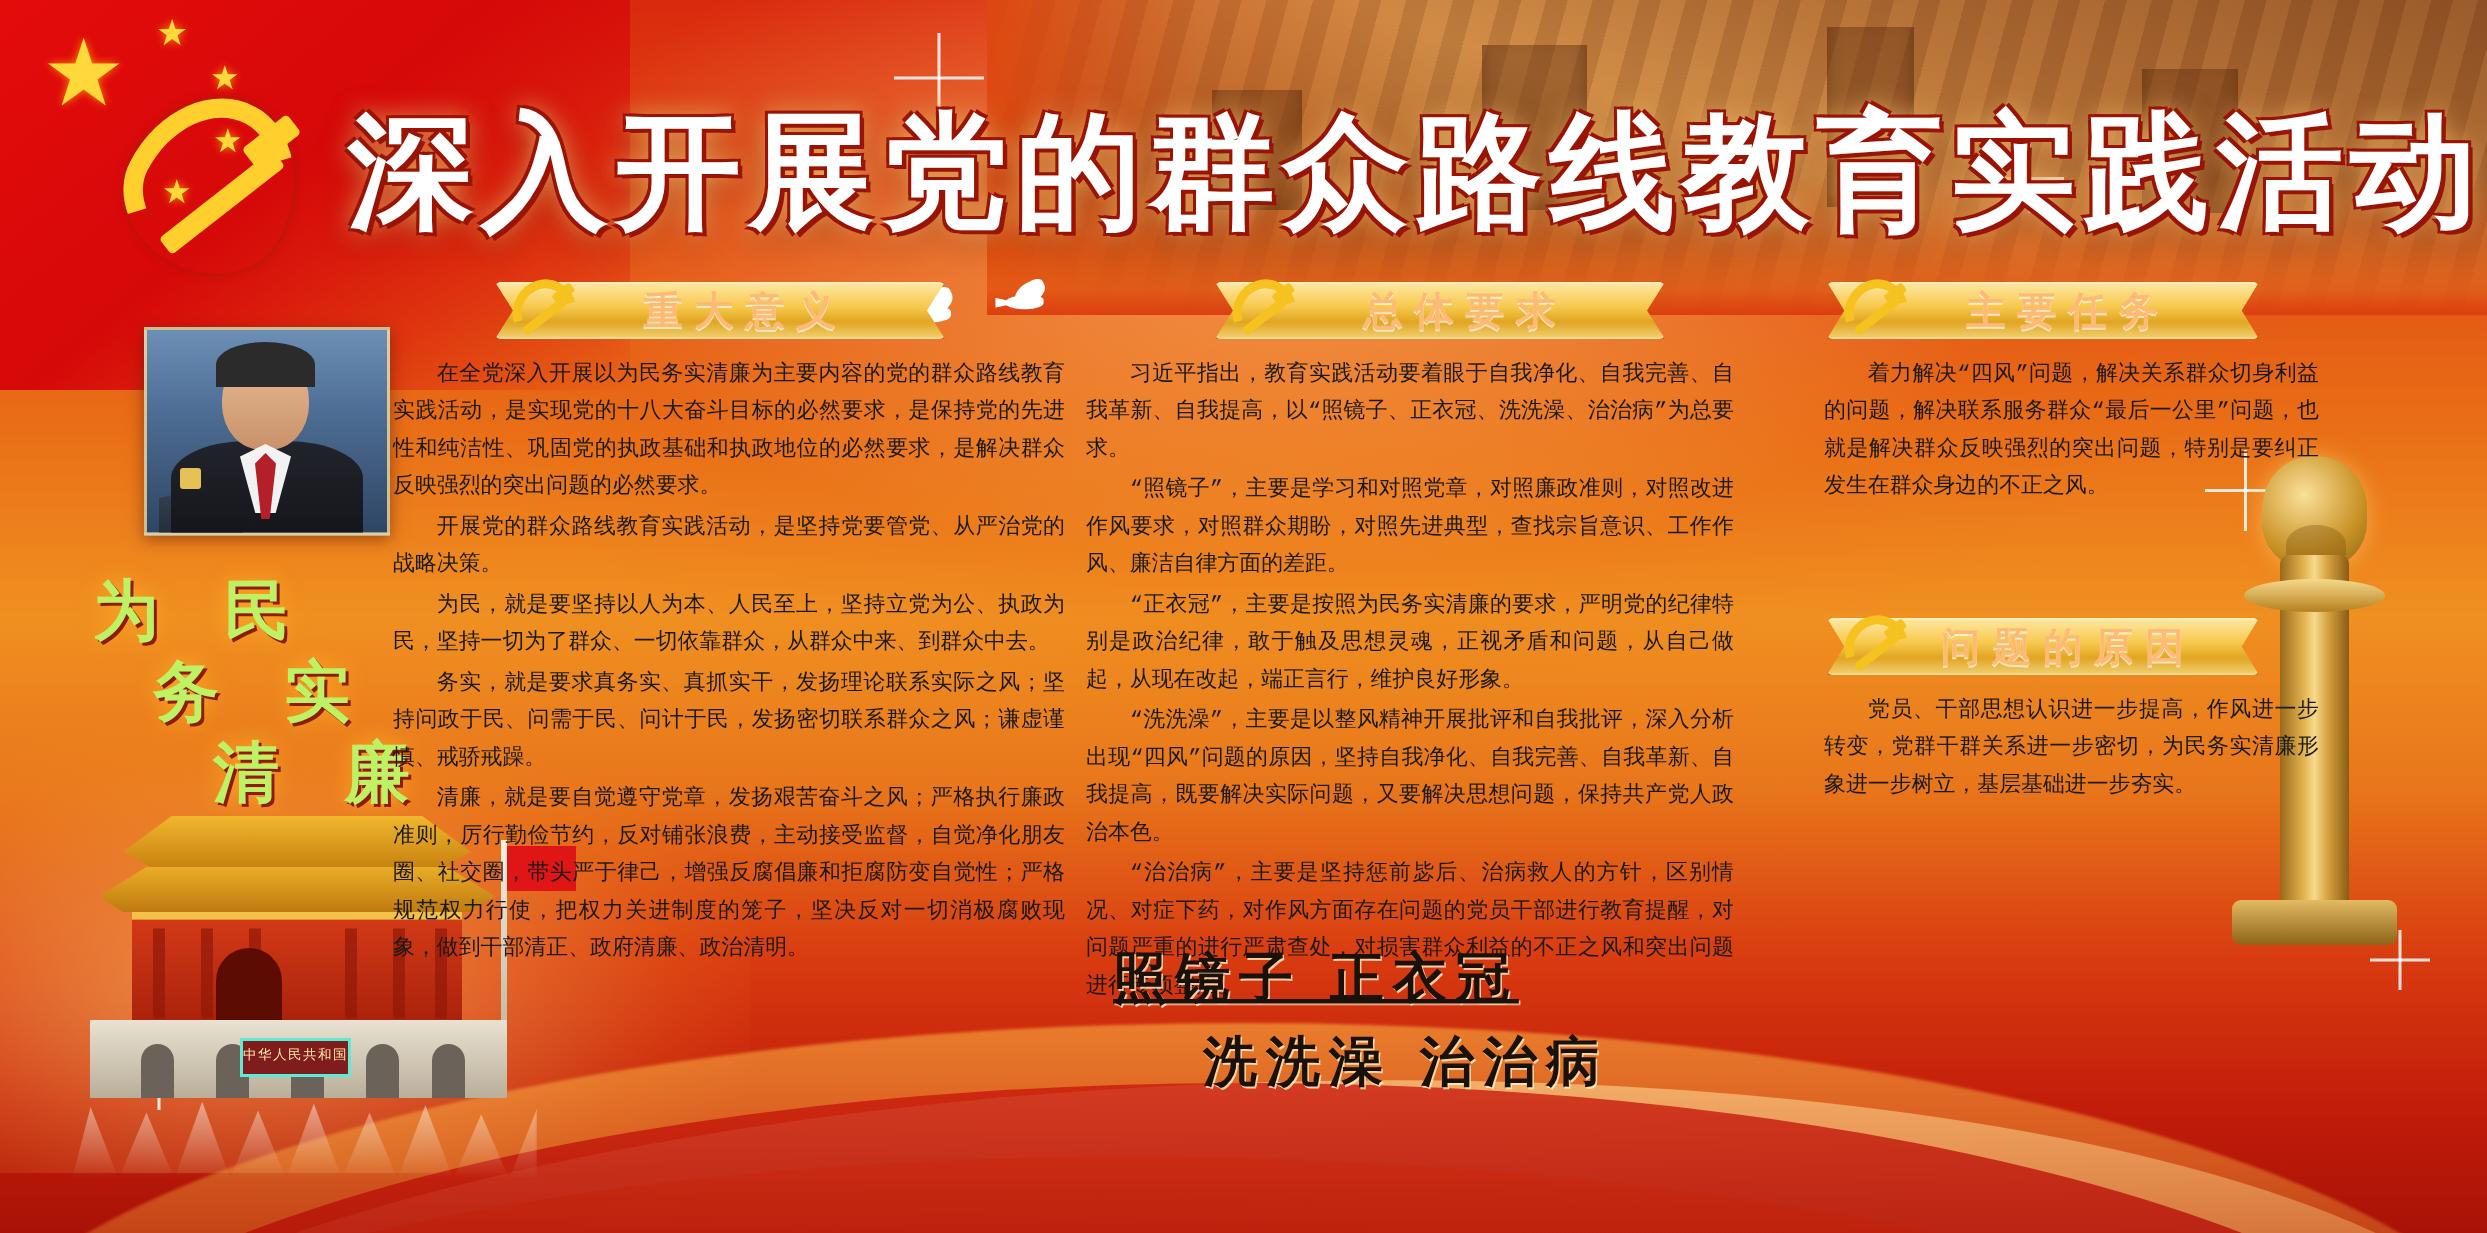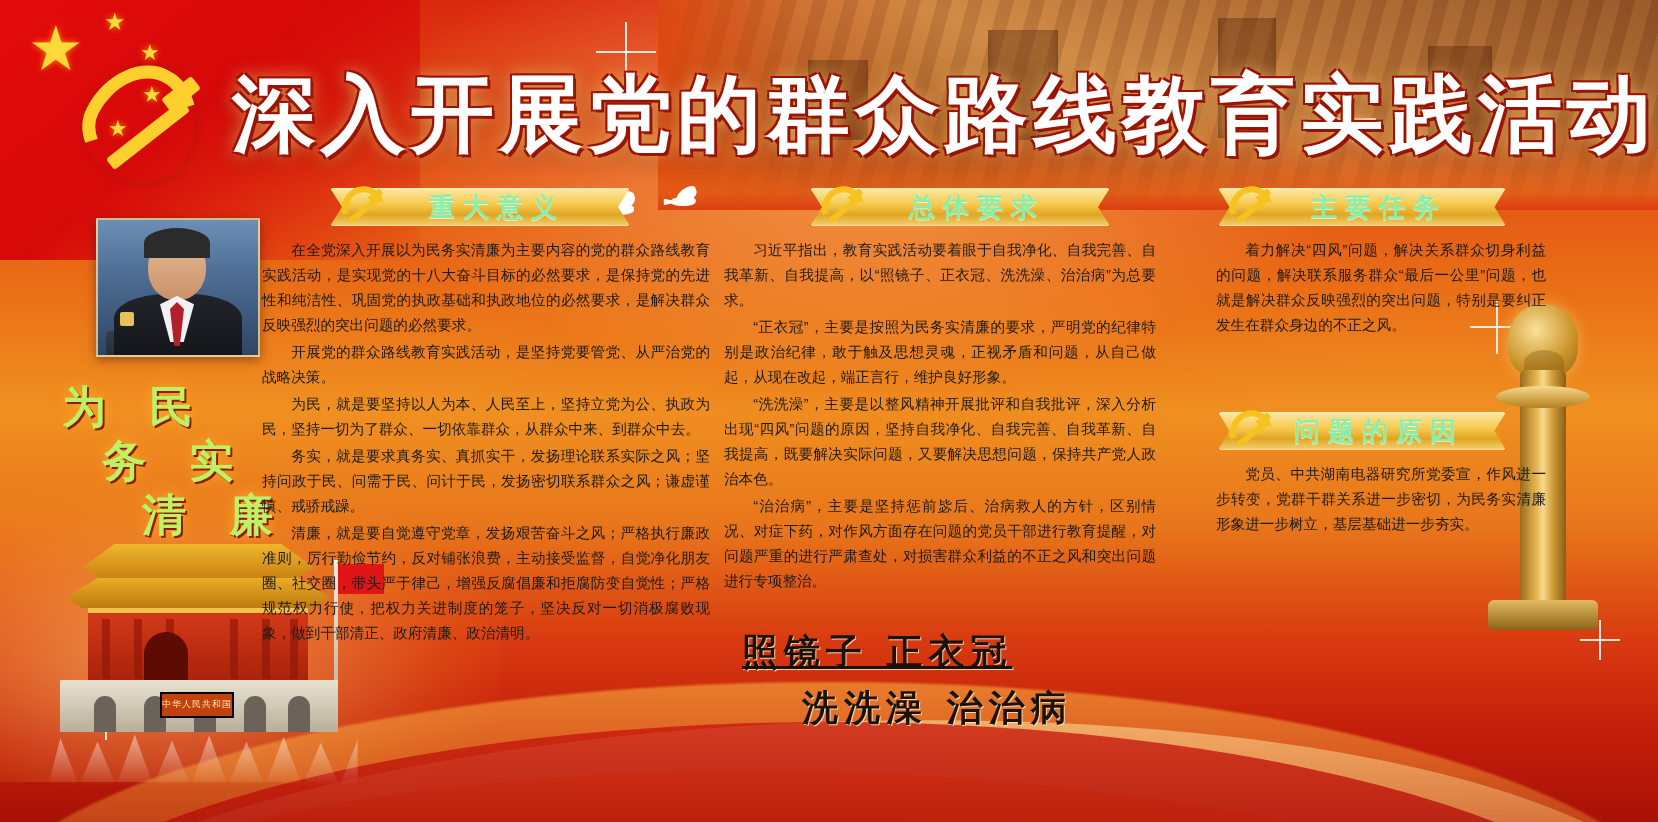--- a/index.html
+++ b/index.html
@@ -169,22 +169,22 @@
   .tm-gate{
     position:absolute;left:96px;top:112px;width:44px;height:48px;border-radius:22px 22px 0 0;
     background:#5d0c04;
   }
   .tm-base{
     position:absolute;left:12px;top:160px;width:278px;height:52px;
     background:linear-gradient(180deg,#e9e2d2,#b9ae99);
   }
   .tm-base .arch{position:absolute;top:16px;width:22px;height:36px;border-radius:11px 11px 0 0;background:#6b625a;}
   .tm-plaque{
-    position:absolute;left:112px;top:172px;width:70px;height:22px;background:#c2410c;
-    border:2px solid #000000;color:#ffe9a8;font-size:9px;line-height:20px;text-align:center;
+    position:absolute;left:112px;top:172px;width:70px;height:22px;background:#7f1d1d;
+    border:2px solid #5eead4;color:#ffe9a8;font-size:9px;line-height:20px;text-align:center;
     letter-spacing:1px;
   }
   .tm-flagpole{
     position:absolute;left:286px;top:40px;width:4px;height:150px;background:linear-gradient(180deg,#f5f0e0,#b9b09a);
   }
   .tm-flag{
     position:absolute;left:290px;top:44px;width:46px;height:30px;background:#e01616;
   }
   .tm-fountain{
     position:absolute;left:0;top:206px;width:310px;height:60px;
@@ -248,28 +248,28 @@
   }
   .banner .emb-sm .h{
     position:absolute;left:8px;top:24px;width:34px;height:6px;background:#f5c21f;transform:rotate(-38deg);border-radius:2px;
   }
   .banner .emb-sm .hh{
     position:absolute;left:30px;top:8px;width:15px;height:7px;background:#f5c21f;transform:rotate(-38deg);border-radius:2px;
   }
   .banner .btxt{
     position:relative;z-index:2;width:100%;text-align:center;padding-left:34px;
     font-family:"DejaVu Serif","Liberation Serif",serif;
-    font-size:26px;font-weight:bold;color:#86efac;letter-spacing:8px;
+    font-size:26px;font-weight:bold;color:#fdba74;letter-spacing:8px;
     text-shadow:0 1px 0 rgba(255,255,255,.65);
   }
 
   
   .body-text{
     position:absolute;color:#1a1a1a;font-size:14.6px;line-height:25px;
-    text-align:justify;font-family:Liberation Sans, sans-serif;
+    text-align:justify;font-family:Liberation Mono, monospace;
   }
   .body-text p{margin:0 0 2px 0;text-indent:2em;}
 
   .col1{left:262px;top:238px;width:448px;}
   .col2{left:724px;top:238px;width:432px;}
   .col3{left:1216px;top:238px;width:330px;}
   .col4{left:1216px;top:462px;width:330px;}
 
   
   .slogan{
@@ -434,31 +434,32 @@
   <div class="body-text col1">
     <p>在全党深入开展以为民务实清廉为主要内容的党的群众路线教育实践活动，是实现党的十八大奋斗目标的必然要求，是保持党的先进性和纯洁性、巩固党的执政基础和执政地位的必然要求，是解决群众反映强烈的突出问题的必然要求。</p>
     <p>开展党的群众路线教育实践活动，是坚持党要管党、从严治党的战略决策。</p>
     <p>为民，就是要坚持以人为本、人民至上，坚持立党为公、执政为民，坚持一切为了群众、一切依靠群众，从群众中来、到群众中去。</p>
     <p>务实，就是要求真务实、真抓实干，发扬理论联系实际之风；坚持问政于民、问需于民、问计于民，发扬密切联系群众之风；谦虚谨慎、戒骄戒躁。</p>
     <p>清廉，就是要自觉遵守党章，发扬艰苦奋斗之风；严格执行廉政准则，厉行勤俭节约，反对铺张浪费，主动接受监督，自觉净化朋友圈、社交圈，带头严于律己，增强反腐倡廉和拒腐防变自觉性；严格规范权力行使，把权力关进制度的笼子，坚决反对一切消极腐败现象，做到干部清正、政府清廉、政治清明。</p>
   </div>
 
   <div class="body-text col2">
     <p>习近平指出，教育实践活动要着眼于自我净化、自我完善、自我革新、自我提高，以“照镜子、正衣冠、洗洗澡、治治病”为总要求。</p>
+    <p>“照镜子”，主要是学习和对照党章，对照廉政准则，对照改进作风要求，对照群众期盼，对照先进典型，查找宗旨意识、工作作风、廉洁自律方面的差距。</p>
     <p>“正衣冠”，主要是按照为民务实清廉的要求，严明党的纪律特别是政治纪律，敢于触及思想灵魂，正视矛盾和问题，从自己做起，从现在改起，端正言行，维护良好形象。</p>
     <p>“洗洗澡”，主要是以整风精神开展批评和自我批评，深入分析出现“四风”问题的原因，坚持自我净化、自我完善、自我革新、自我提高，既要解决实际问题，又要解决思想问题，保持共产党人政治本色。</p>
     <p>“治治病”，主要是坚持惩前毖后、治病救人的方针，区别情况、对症下药，对作风方面存在问题的党员干部进行教育提醒，对问题严重的进行严肃查处，对损害群众利益的不正之风和突出问题进行专项整治。</p>
   </div>
 
   <div class="body-text col3">
     <p>着力解决“四风”问题，解决关系群众切身利益的问题，解决联系服务群众“最后一公里”问题，也就是解决群众反映强烈的突出问题，特别是要纠正发生在群众身边的不正之风。</p>
   </div>
 
   <div class="body-text col4">
-    <p>党员、中共湖南电器研究所党委宣，作风进一步转变，党群干群关系进一步密切，为民务实清廉形象进一步树立，基层基础进一步夯实。</p>
+    <p>党员、干部思想认识进一步提高，作风进一步转变，党群干群关系进一步密切，为民务实清廉形象进一步树立，基层基础进一步夯实。</p>
   </div>
 
   <div class="slogan">
     <div class="s1">照镜子 正衣冠</div>
     <div class="s2">洗洗澡 治治病</div>
   </div>
 
 
 </div>
 

